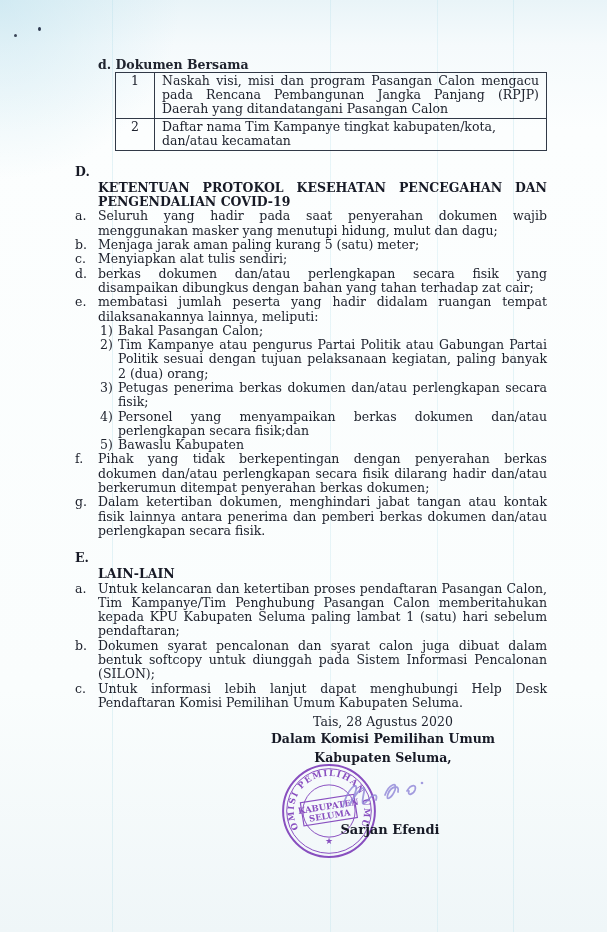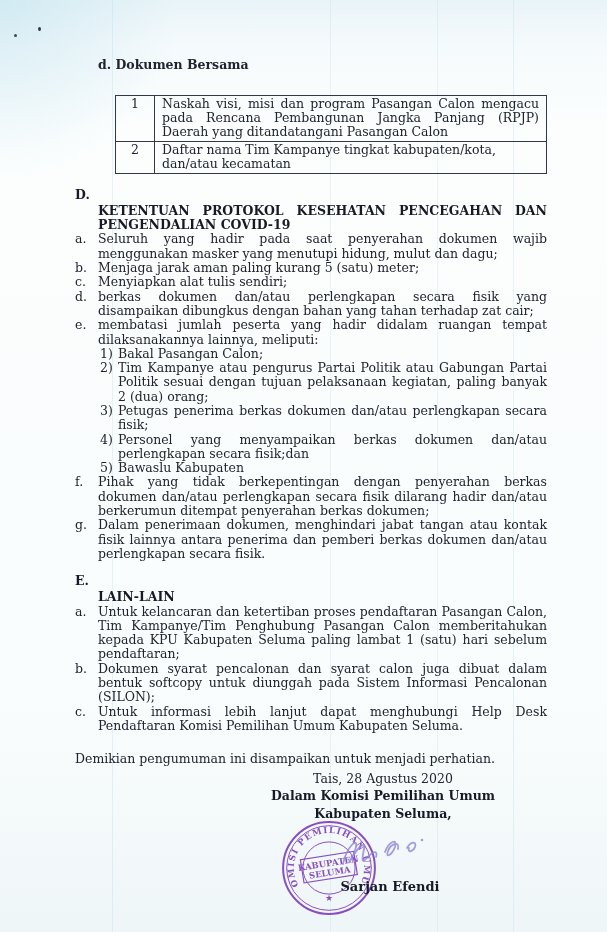--- a/index.html
+++ b/index.html
@@ -15,21 +15,21 @@
       linear-gradient(90deg, rgba(172,219,231,.26), rgba(172,219,231,.26)) 437px 0/1px 100% no-repeat,
       linear-gradient(90deg, rgba(172,219,231,.30), rgba(172,219,231,.30)) 513px 0/1px 100% no-repeat,
       linear-gradient(180deg, #e9f4f8 0, #f5fafc 45px, #fcfefe 130px, #fafdfd 690px, #eff6f8 100%);
   }
   .speck { position:absolute; border-radius:50%; }
   .s1 { left:14px; top:34px; width:3px; height:3px; background:#3c4658; }
   .s2 { left:38px; top:27px; width:3px; height:4px; background:#2d3950; }
 
   .content { position:relative; padding:58px 60px 0 75px; font-size:12.5px; line-height:14.3px; }
 
-  .doc-head { margin-left:23px; font-weight:bold; margin-bottom:23px; }
+  .doc-head { margin-left:23px; font-weight:bold; margin-bottom:0; }
 
   table.doc-table {
     border-collapse:collapse; margin-left:40px; width:432px;
     font-size:12.5px; line-height:13.9px;
   }
   table.doc-table td { border:1.4px solid #313947; padding:1px 7px 2px; vertical-align:top; }
   table.doc-table td.num { width:39px; text-align:center; }
   td.just { text-align:justify; }
   td.pre { white-space:pre-line; }
 
@@ -133,21 +133,21 @@
             <span class="txt2">Bawaslu Kabupaten</span>
           </div>
         </div>
       </div>
       <div class="row">
         <span class="lbl">f.</span>
         <span class="txt">Pihak  yang tidak berkepentingan dengan penyerahan berkas dokumen dan/atau perlengkapan secara fisik dilarang hadir dan/atau berkerumun ditempat penyerahan berkas dokumen;</span>
       </div>
       <div class="row">
         <span class="lbl">g.</span>
-        <span class="txt">Dalam penerimaan dokumen, menghindari jabat tangan atau kontak fisik lainnya antara penerima dan pemberi berkas dokumen dan/atau perlengkapan secara fisik.</span>
+        <span class="txt">Dalam ketertiban dokumen, menghindari jabat tangan atau kontak fisik lainnya antara penerima dan pemberi berkas dokumen dan/atau perlengkapan secara fisik.</span>
       </div>
     </div>
 
     <div class="sec" style="margin-top:13px;">
       <div class="sec-head">
         <span class="lbl">E.</span>
         <span class="title" style="text-align:left;">LAIN-LAIN</span>
       </div>
       <div class="row">
         <span class="lbl">a.</span>
@@ -156,21 +156,20 @@
       <div class="row">
         <span class="lbl">b.</span>
         <span class="txt">Dokumen syarat pencalonan dan syarat calon juga dibuat dalam bentuk softcopy untuk diunggah pada Sistem Informasi Pencalonan (SILON);</span>
       </div>
       <div class="row">
         <span class="lbl">c.</span>
         <span class="txt">Untuk informasi lebih lanjut dapat menghubungi Help Desk Pendaftaran Komisi Pemilihan Umum Kabupaten Seluma.</span>
       </div>
     </div>
 
-    <div class="closing">Demikian pengumuman ini disampaikan untuk menjadi perhatian.</div>
 
     <div class="sigblock">
       <div class="place-date">Tais, 28 Agustus 2020</div>
       <div class="sig-title">Dalam Komisi Pemilihan Umum</div>
       <div class="sig-title">Kabupaten Seluma,</div>
     </div>
 
     <div class="sig-area">
       <svg class="stamp" viewBox="0 0 120 120">
         <g fill="none" stroke="#7a38b8">

